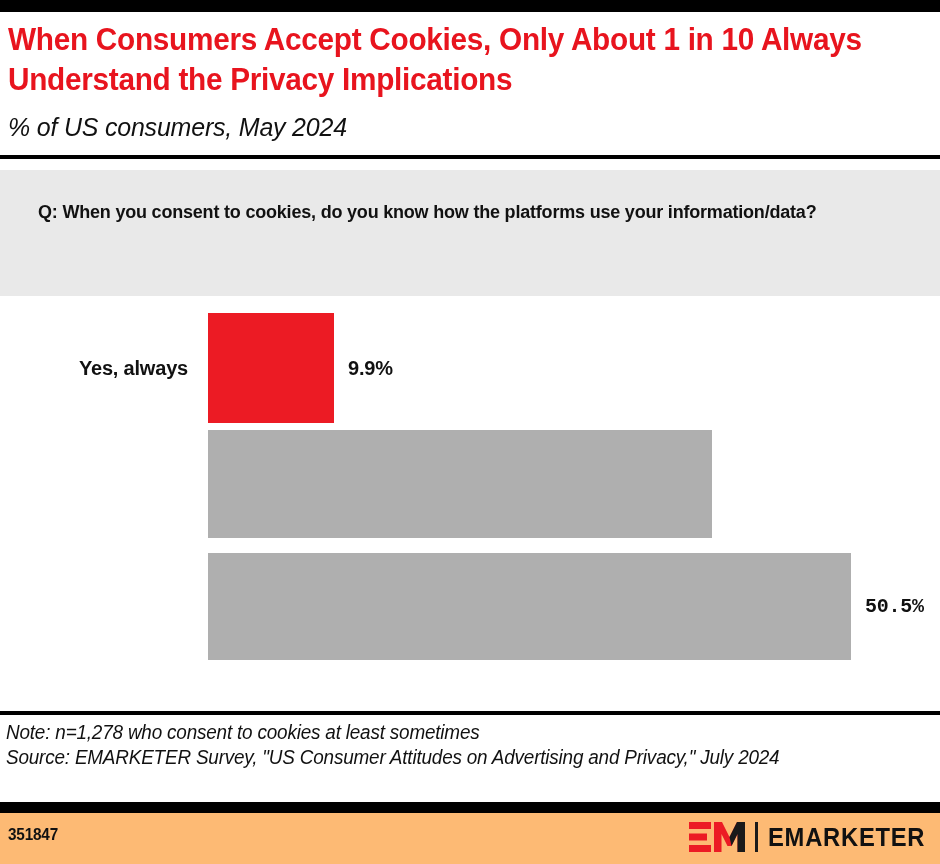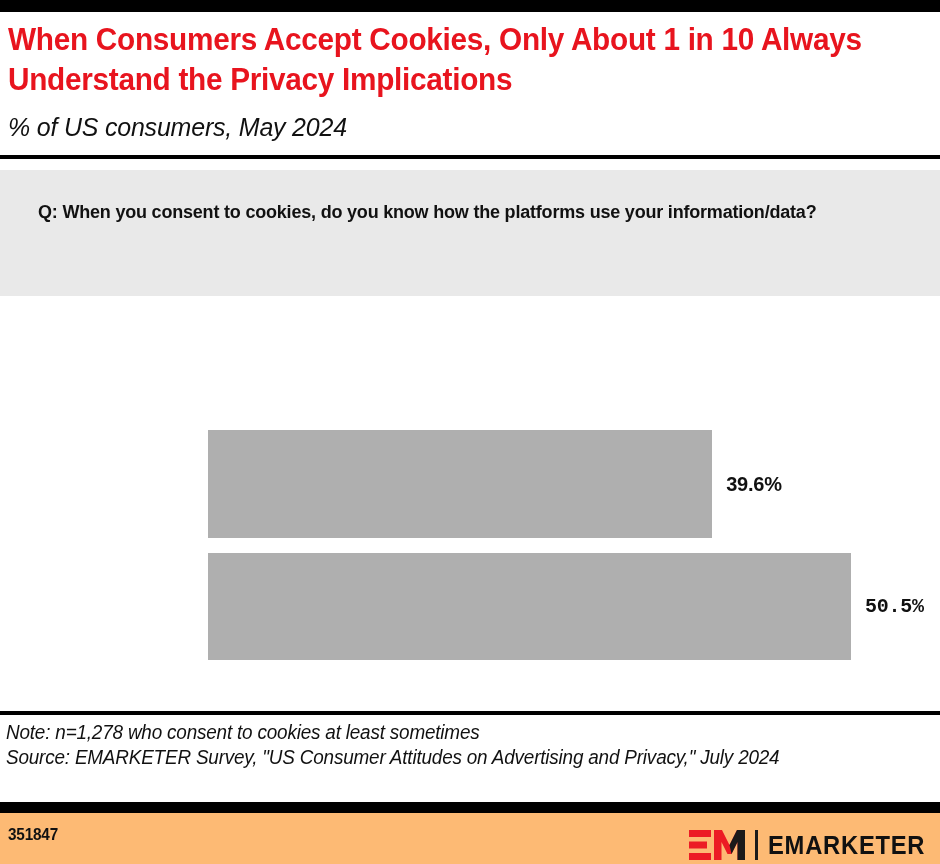--- a/index.html
+++ b/index.html
@@ -92,21 +92,21 @@
   }
   .footer-bar{
     position:absolute;left:0;top:813px;width:940px;height:51px;background:#fdba74;
   }
   .chart-id{
     position:absolute;left:8px;top:12px;
     color:#111111;font-weight:bold;font-size:17px;letter-spacing:-0.2px;
     transform:scaleX(0.9);transform-origin:left top;
   }
   .brand{
-    position:absolute;right:6px;top:12px;height:40px;
+    position:absolute;right:6px;top:4px;height:40px;
     display:flex;align-items:center;gap:10px;
   }
   .brand-mark{display:block;}
   .brand-divider{
     width:3px;height:30px;background:#1a1a1a;
   }
   .brand-word{
     color:#111111;font-weight:bold;font-size:25px;letter-spacing:0.8px;
     transform:scaleX(0.95);transform-origin:left center;
   }
@@ -120,23 +120,27 @@
   <div class="title">When Consumers Accept Cookies, Only About 1 in 10 Always Understand the Privacy Implications</div>
   <div class="subtitle">% of US consumers, May 2024</div>
 </div>
 <div class="rule-under-header"></div>
 
 <div class="question-band">
   <div class="question-text">Q: When you consent to cookies, do you know how the platforms use your information/data?</div>
 </div>
 
 <div class="chart" id="chart">
+    <div class="bar-row" style="top: 17px; height: 110px;">
+      <div class="cat-label" style="height: 110px;">Yes, always</div>
+      <div class="bar accent" style="width: 126.031px; background: rgb(236, 27, 36);"></div>
+      <div class="val-label" style="left: 348.031px; height: 110px;">9.9%</div>
+    </div>
     <div class="bar-row" style="top: 134px; height: 108px;">
       <div class="bar neutral" style="width: 504.125px; background: rgb(175, 175, 175);"></div>
-      <div class="val-label" style="left: 726.125px; height: 108px;">39.6%</div>
     </div>
     <div class="bar-row" style="top: 257px; height: 107px;">
       <div class="bar neutral" style="width: 642.887px; background: rgb(175, 175, 175);"></div>
       <div class="val-label" style="left: 864.887px; height: 107px; font-family: Liberation Mono, monospace;">50.5%</div>
     </div>
   </div>
 
 <div class="rule-footer"></div>
 
 <div class="notes">

